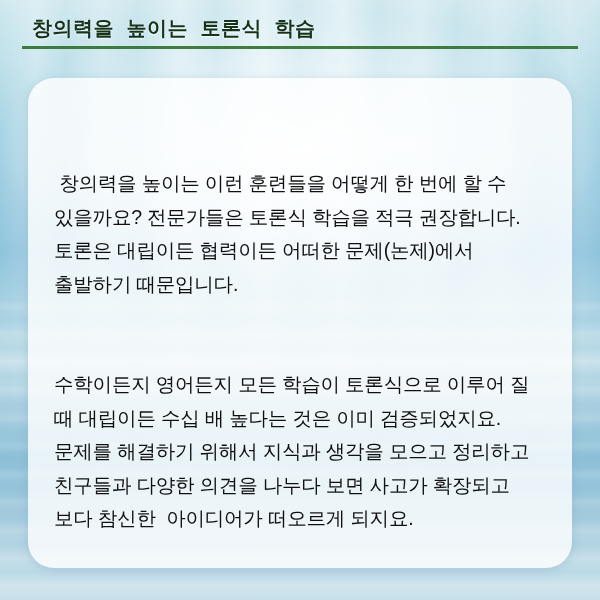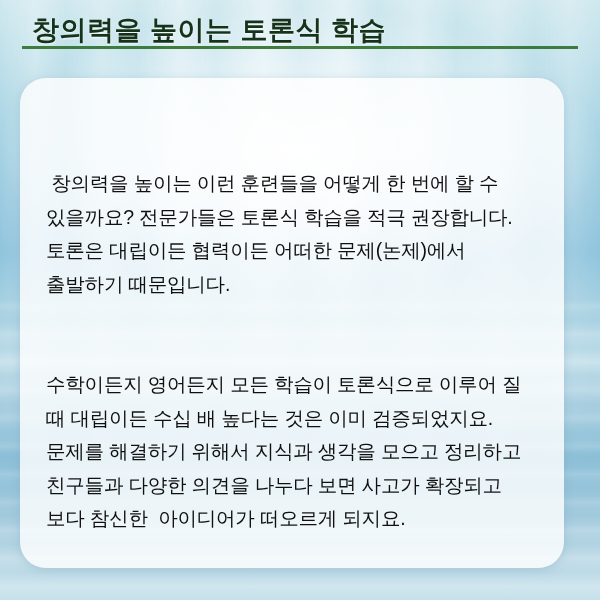--- a/index.html
+++ b/index.html
@@ -95,31 +95,32 @@
     right: 0;
     top: 30px;
     height: 3px;
     background: #2e6f2a;
     opacity: 0.9;
   }
   .title-text {
     position: relative;
     display: inline-block;
     padding-left: 10px;
-    font-size: 27px;
+    font-size: 20px;
     font-weight: bold;
     color: #14331a;
     letter-spacing: 0.5px;
     line-height: 28px;
     text-shadow: 0 1px 2px rgba(255,255,255,0.8);
+    font-family: Liberation Mono, monospace;
   }
 
   .card {
     position: absolute;
-    left: 20px;
+    left: 28px;
     top: 78px;
     width: 544px;
     height: 490px;
     box-sizing: border-box;
     border-radius: 26px;
     background: rgba(255,255,255,0.80);
     box-shadow: 0 2px 10px rgba(120,160,185,0.35);
     padding: 22px 26px 18px 26px;
     z-index: 4;
   }

